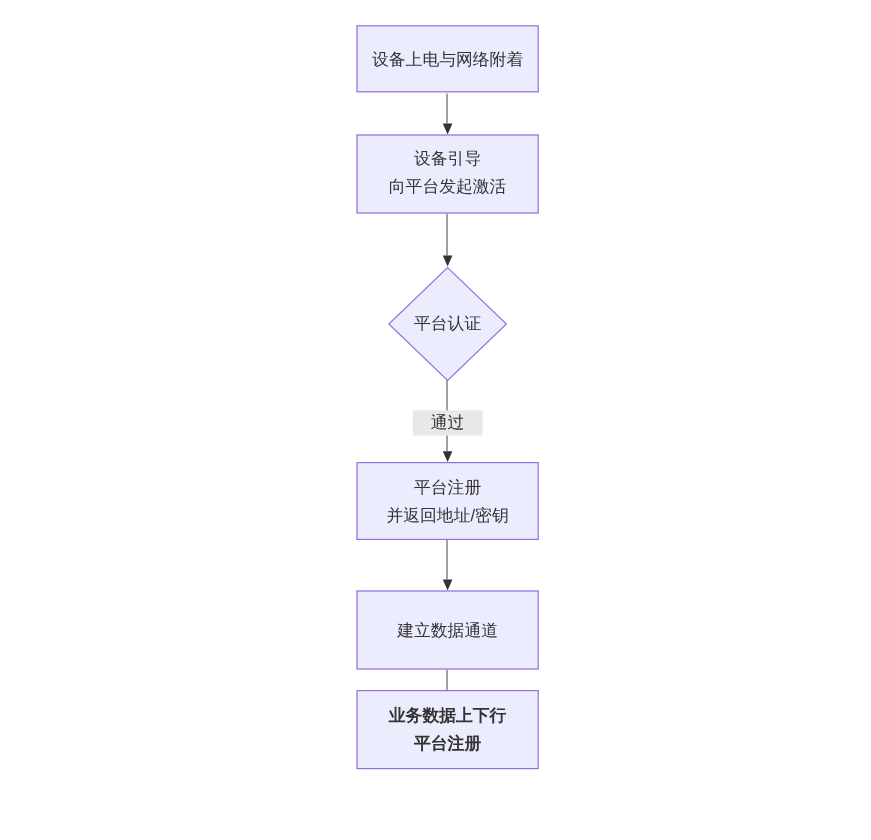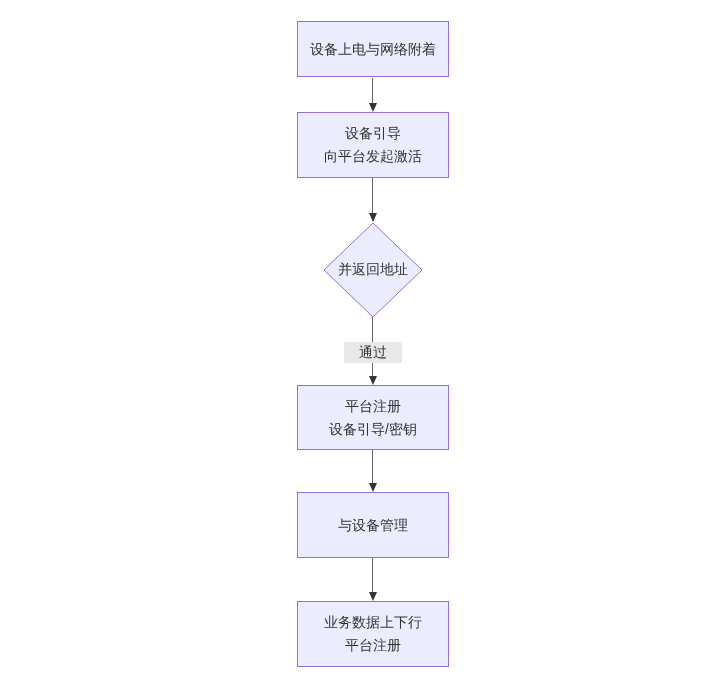--- a/index.html
+++ b/index.html
@@ -37,21 +37,21 @@
     text-align: center;
     font-size: 14px;
     line-height: 23px;
     color: var(--text-color);
   }
   .node span { display: block; white-space: nowrap; }
   .n1 { top: 21px;  height: 56px; }
   .n2 { top: 112px; height: 66px; font-family: Liberation Serif, serif; }
   .n3 { top: 385px; height: 65px; }
   .n4 { top: 492px; height: 66px; }
-  .n5 { top: 601px; height: 66px; }
+  .n5 { top: 575px; height: 66px; font-weight: bold; }
 
   .arrow {
     position: absolute;
     left: 368px;
     width: 9px;
     display: flex;
     flex-direction: column;
     align-items: center;
   }
   .arrow .line {
@@ -125,42 +125,42 @@
 
   <div class="arrow a2">
     <div class="line"></div>
     <div class="head"></div>
   </div>
 
   <div class="diamond-wrap">
     <svg width="100" height="96" viewBox="0 0 100 96">
       <polygon points="50,1 99,48 50,95 1,48" style="fill: var(--node-fill); stroke: var(--node-border); stroke-width: 1;"></polygon>
     </svg>
-    <div class="diamond-label">并返回地址</div>
+    <div class="diamond-label">平台认证</div>
   </div>
 
   <div class="arrow a3">
     <div class="line"></div>
     <div class="head"></div>
   </div>
 
   <div class="edge-label">通过</div>
 
   <div class="node n3">
     <span>平台注册</span>
-    <span>设备引导/密钥</span>
+    <span>并返回地址/密钥</span>
   </div>
 
   <div class="arrow a4">
     <div class="line"></div>
     <div class="head"></div>
   </div>
 
   <div class="node n4">
-    <span>与设备管理</span>
+    <span>建立数据通道</span>
   </div>
 
   <div class="arrow a5">
     <div class="line"></div>
     <div class="head"></div>
   </div>
 
   <div class="node n5">
     <span>业务数据上下行</span>
     <span>平台注册</span>

